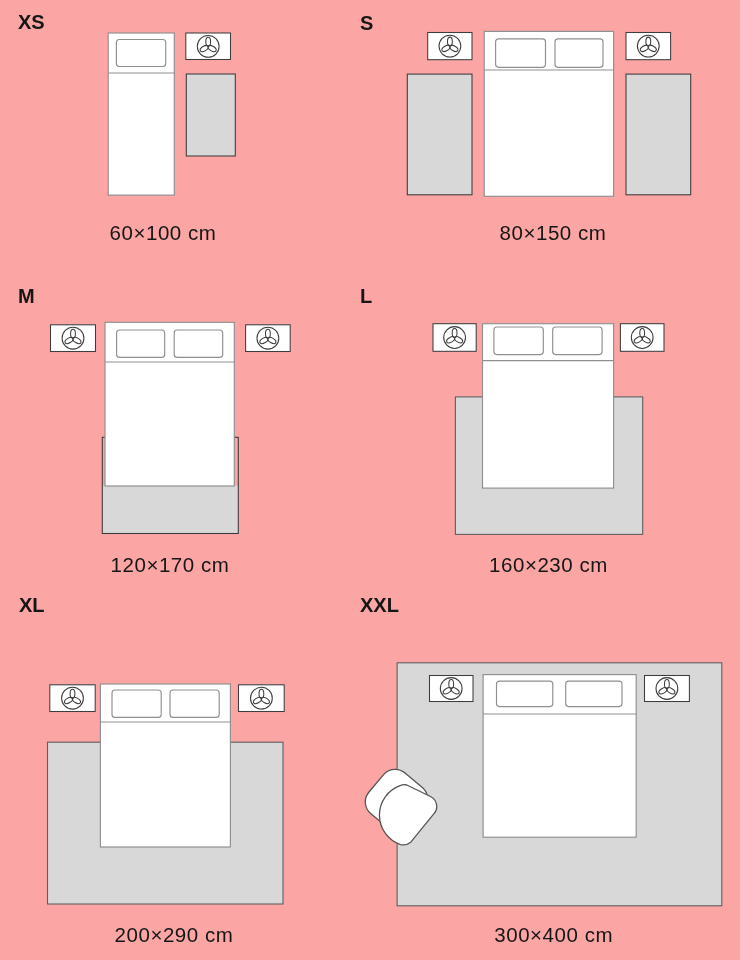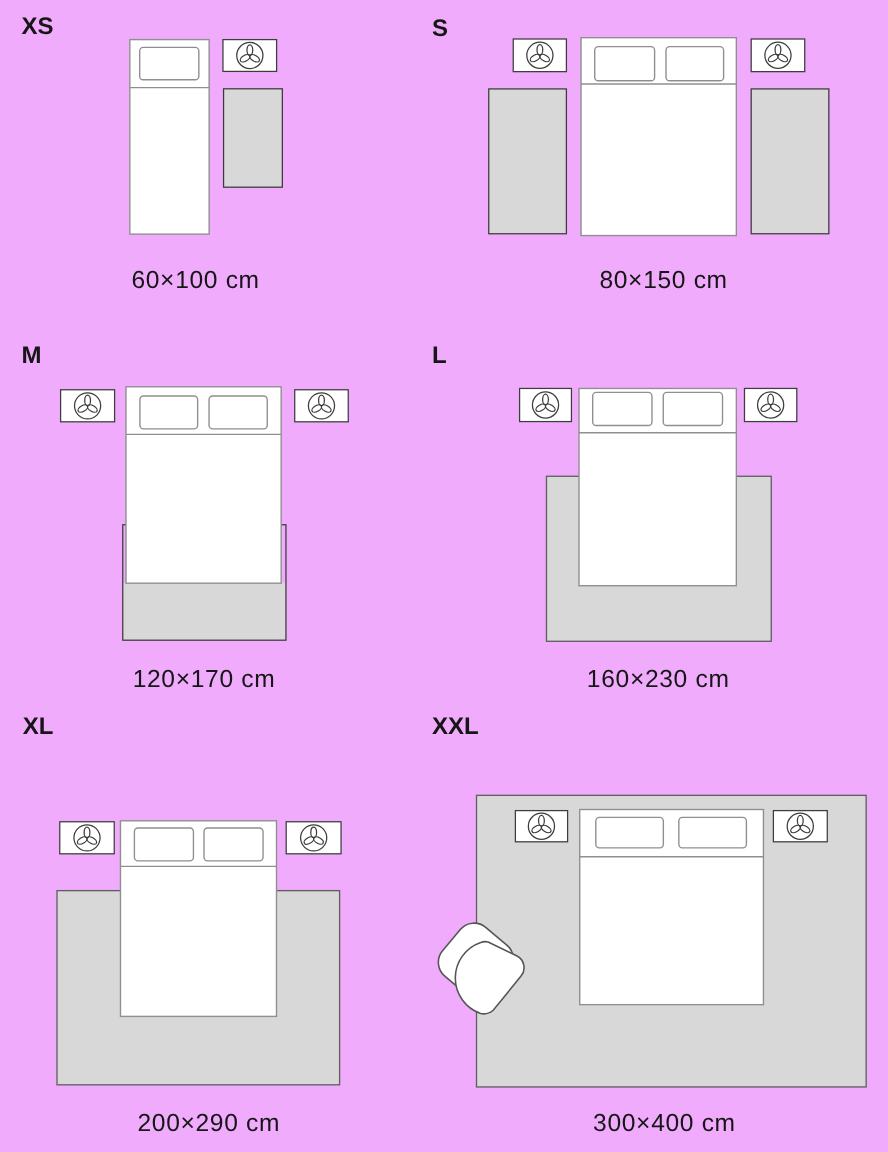--- a/index.html
+++ b/index.html
@@ -1,16 +1,16 @@
 <!DOCTYPE html>
 <html><head>
 <meta charset="utf-8">
 <style>
   html,body{margin:0;padding:0;background:#ffffff;}
-  #page{position:relative;width:740px;height:960px;background:#f0abfc;overflow:hidden;}
+  #page{position:relative;width:740px;height:960px;background:#fca5a5;overflow:hidden;}
   svg{position:absolute;left:0;top:0;}
   text{font-family:"Liberation Sans",sans-serif;fill:#161616;}
   .sz{font-size:20px;font-weight:700;}
   .dim{font-size:20.5px;letter-spacing:0.55px;}
 </style>
 </head>
 <body>
 <div id="page">
 <svg width="740" height="960" viewBox="0 0 740 960">
 

